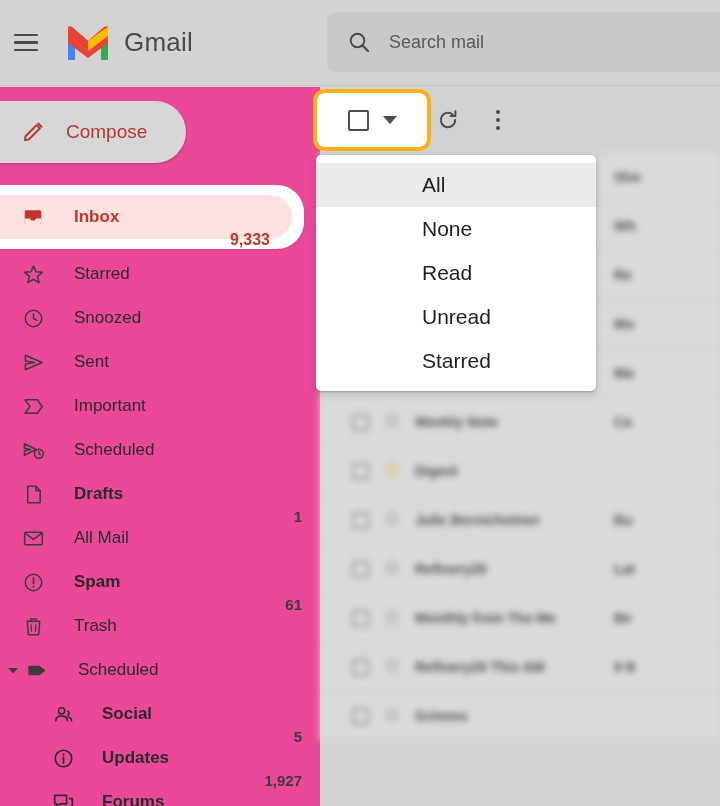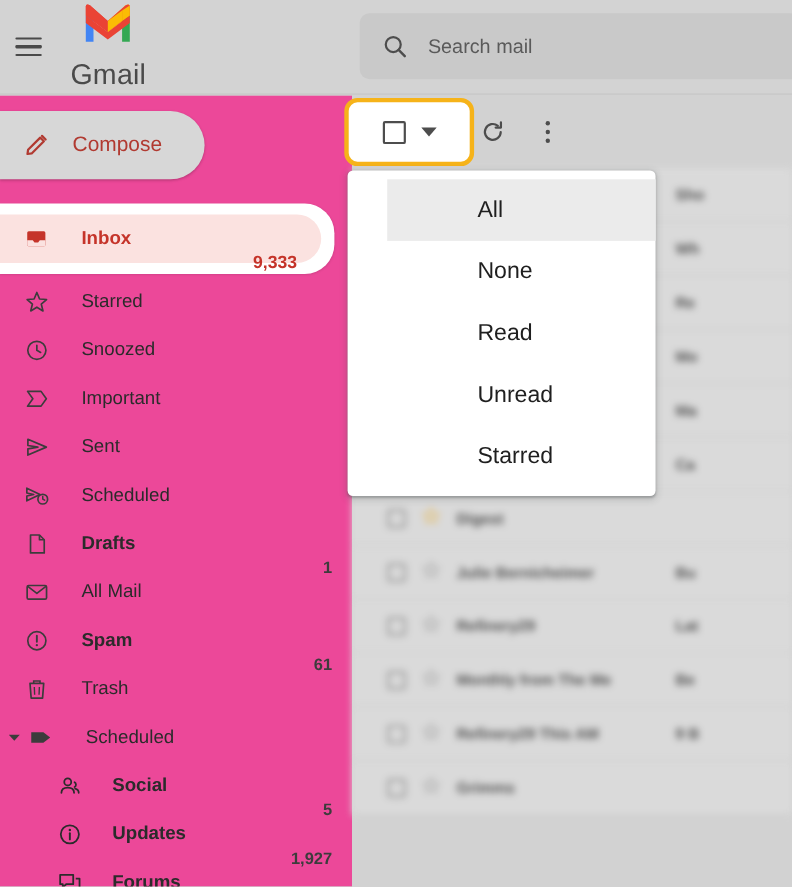--- a/index.html
+++ b/index.html
@@ -45,21 +45,20 @@
     width: 24px; height: 2.5px;
     background: #4a4a4a;
     border-radius: 1px;
   }
 
   #gmail-brand {
     display: flex;
     align-items: center;
     margin-left: 14px;
     gap: 12px;
-    flex-direction: column;
   }
 
   #gmail-logo { width: 48px; height: 38px; display:block; }
 
   #gmail-wordmark {
     font-size: 26px;
     color: #4a4a4a;
     letter-spacing: 0.2px;
     font-weight: 400;
   }
@@ -314,28 +313,27 @@
     left: 316px;
     top: 155px;
     width: 280px;
     background: #ffffff;
     border-radius: 5px;
     box-shadow: 0 2px 6px 2px rgba(60,64,67,0.15), 0 1px 2px rgba(60,64,67,0.3);
     padding: 8px 0;
     z-index: 10;
   }
   .menu-item {
-    height: 56px;
-    display: flex;
-    align-items: center;
-    padding-left: 82px;
+    height: 44px;
+    display: flex;
+    align-items: center;
+    padding-left: 106px;
     font-size: 21px;
     color: #1f1f1f;
     cursor: pointer;
-    margin-left: 36px;
   }
   .menu-item.active { background: #ebebeb; }
 </style>
 </head>
 <body>
 
 <div id="topbar">
 
   <div id="hamburger-btn">
     <span></span>
@@ -412,34 +410,34 @@
           <path d="M12 7.2 L12 12 L15.6 14" fill="none" stroke="#3c3c3c" stroke-width="1.6" stroke-linecap="round"></path>
         </svg>
       </span>
       <span class="nav-label">Snoozed</span>
       <span class="nav-count"></span>
     </div>
 
     <div class="nav-item">
       <span class="nav-icon">
         <svg width="23" height="23" viewBox="0 0 24 24">
+          <path d="M3.5 4.5 L21 12 L3.5 19.5 L3.5 13.6 L13 12 L3.5 10.4 Z" fill="none" stroke="#3c3c3c" stroke-width="1.6" stroke-linejoin="round"></path>
+        </svg>
+      </span>
+      <span class="nav-label">Sent</span>
+      <span class="nav-count"></span>
+    </div>
+
+    <div class="nav-item">
+      <span class="nav-icon">
+        <svg width="23" height="23" viewBox="0 0 24 24">
           <path d="M3.2 5 L16 5 L21 12 L16 19 L3.2 19 L8.2 12 Z" fill="none" stroke="#3c3c3c" stroke-width="1.6" stroke-linejoin="round"></path>
         </svg>
       </span>
       <span class="nav-label">Important</span>
-      <span class="nav-count"></span>
-    </div>
-
-    <div class="nav-item">
-      <span class="nav-icon">
-        <svg width="23" height="23" viewBox="0 0 24 24">
-          <path d="M3.5 4.5 L21 12 L3.5 19.5 L3.5 13.6 L13 12 L3.5 10.4 Z" fill="none" stroke="#3c3c3c" stroke-width="1.6" stroke-linejoin="round"></path>
-        </svg>
-      </span>
-      <span class="nav-label">Sent</span>
       <span class="nav-count"></span>
     </div>
 
     <div class="nav-item">
       <span class="nav-icon">
         <svg width="23" height="23" viewBox="0 0 24 24">
           <path d="M2.5 5 L15 11 L2.5 17 L2.5 12.4 L9 11 L2.5 9.6 Z" fill="none" stroke="#3c3c3c" stroke-width="1.6" stroke-linejoin="round"></path>
           <circle cx="17.6" cy="15.4" r="4.6" fill="none" stroke="#3c3c3c" stroke-width="1.6"></circle>
           <path d="M17.6 12.8 L17.6 15.4 L19.4 16.4" fill="none" stroke="#3c3c3c" stroke-width="1.4" stroke-linecap="round"></path>
         </svg>

